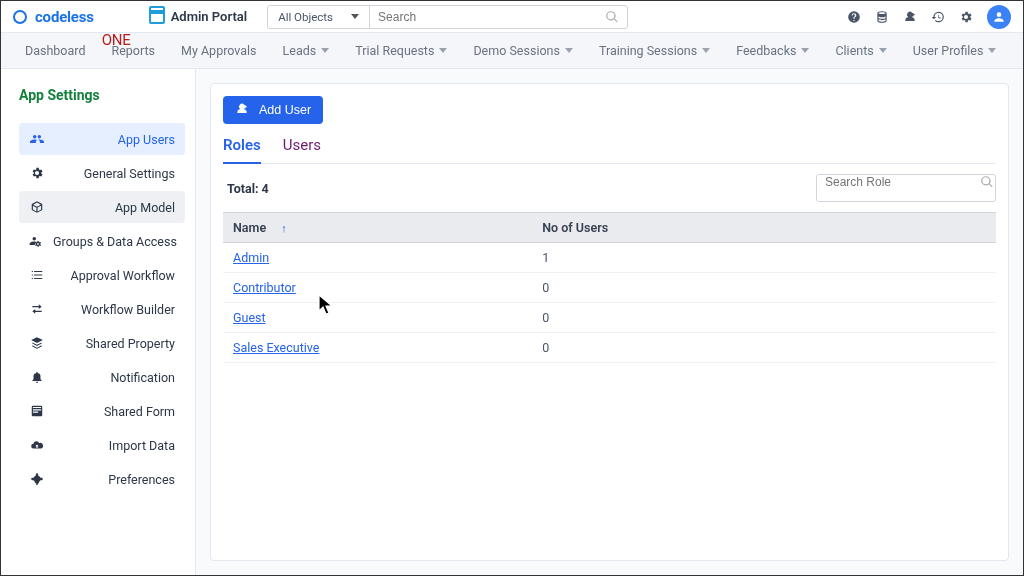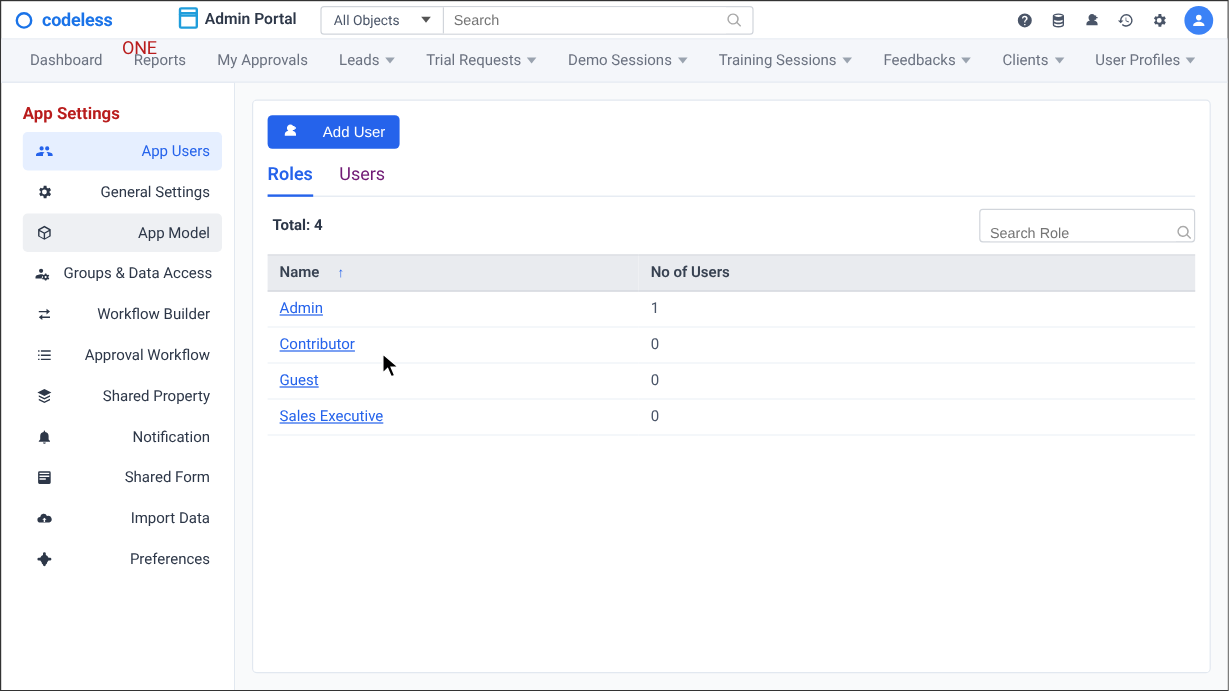--- a/index.html
+++ b/index.html
@@ -27,40 +27,40 @@
   .avatar { width: 24px; height: 24px; border-radius: 50%; background: #3b82f6; display: flex; align-items: center; justify-content: center; color: #fff; }
 
   
   .navbar { display: flex; align-items: center; gap: 26px; padding: 0 24px; height: 36px; background: #f4f6fa; border-bottom: 1px solid #e2e8f0; font-size: 12.5px; color: #6b7280; }
   .nav-item { display: flex; align-items: center; gap: 5px; cursor: pointer; }
   .nav-item .caret-down { border-top-color: #9aa3af; }
 
   
   .body { display: flex; height: calc(100% - 68px); }
   .sidebar { width: 195px; border-right: 1px solid #e2e8f0; padding: 18px 10px 0 18px; }
-  .sidebar h2 { font-size: 14px; font-weight: 700; color: #b91c1c; margin-bottom: 7px; }
+  .sidebar h2 { font-size: 14px; font-weight: 700; color: #15803d; margin-bottom: 20px; }
   .side-item { display: flex; align-items: center; gap: 10px; height: 32px; padding: 0 10px; border-radius: 4px; font-size: 12.5px; color: #2d3748; cursor: pointer; margin-bottom: 2px; justify-content: space-between; }
   .side-item.active { background: #e6efff; color: #2563eb; }
   .side-item.hover  { background: #eef0f3; }
   .side-item .lbl { white-space: nowrap; }
   .side-icon { width: 16px; display: flex; justify-content: center; color: #2d3748; }
   .side-item.active .side-icon { color: #2563eb; }
 
   .main { flex: 1; padding: 14px; background: #f9fafb; }
   .panel { background: #fff; border: 1px solid #e2e8f0; border-radius: 4px; height: 100%; position: relative; padding: 12px 12px 0 12px; }
 
-  .add-user { display: inline-flex; align-items: center; gap: 20px; background: #2563eb; color: #fff; border: none; border-radius: 4px; height: 28px; padding: 0 12px; font-size: 12.5px; cursor: pointer; }
+  .add-user { display: inline-flex; align-items: center; gap: 10px; background: #2563eb; color: #fff; border: none; border-radius: 4px; height: 28px; padding: 0 12px; font-size: 12.5px; cursor: pointer; }
 
   .tabs { display: flex; gap: 22px; margin-top: 12px; border-bottom: 1px solid #e2e8f0; font-size: 15px; }
   .tab { padding-bottom: 8px; color: #701a75; cursor: pointer; }
   .tab.active { color: #2563eb; font-weight: 600; border-bottom: 2px solid #2563eb; margin-bottom: -1px; }
 
   .toolbar { display: flex; align-items: center; justify-content: space-between; margin-top: 10px; }
   .total { font-size: 12.5px; font-weight: 700; color: #2d3748; padding-left: 4px; }
-  .role-search { display: flex; align-items: flex-end; border: 1px solid #d1d5db; border-radius: 3px; height: 28px; width: 180px; padding: 0 8px; }
+  .role-search { display: flex; align-items: flex-start; border: 1px solid #d1d5db; border-radius: 3px; height: 28px; width: 180px; padding: 0 8px; }
   .role-search input { border: none; outline: none; flex: 1; font-size: 12px; }
   .role-search .glass { color: #aaa; }
 
   table.roles { width: 100%; border-collapse: collapse; margin-top: 10px; font-size: 12.5px; }
   table.roles thead th { text-align: left; background: #e9ebef; height: 30px; padding: 0 10px; font-weight: 600; color: #374151; border-top: 1px solid #d1d5db; border-bottom: 1px solid #d1d5db; }
   table.roles tbody td { height: 30px; padding: 0 10px; border-bottom: 1px solid #edf2f7; }
   table.roles tbody td.link a { color: #2563eb; text-decoration: underline; cursor: pointer; }
   .sort-arrow { color: #2563eb; margin-left: 12px; font-size: 11px; }
 
   .cursor-img { position: absolute; pointer-events: none; left: 107px; top: 210px; }
@@ -201,32 +201,32 @@
         <span class="side-icon">
             <svg class="s14" viewBox="0 0 24 24" fill="currentColor">
               <path d="M9 11a3 3 0 10-3-3 3 3 0 003 3zm0 2c-2.7 0-8 1.3-8 4v2h9.1a6 6 0 01-.1-1 6 6 0 012.3-4.7A13 13 0 009 13zm10.5 4a3.5 3.5 0 00-.1-.8l1.3-1-1-1.7-1.5.6a3.5 3.5 0 00-1.4-.8L16.5 12h-2l-.3 1.3a3.5 3.5 0 00-1.4.8l-1.5-.6-1 1.7 1.3 1a3.5 3.5 0 000 1.6l-1.3 1 1 1.7 1.5-.6a3.5 3.5 0 001.4.8l.3 1.3h2l.3-1.3a3.5 3.5 0 001.4-.8l1.5.6 1-1.7-1.3-1a3.5 3.5 0 00.1-.8zm-4 1.5A1.5 1.5 0 1117 17a1.5 1.5 0 01-1.5 1.5z"></path>
             </svg>
           </span>
         <span class="lbl">Groups &amp; Data Access</span>
       </div>
       <div class="side-item">
         <span class="side-icon">
             <svg class="s14" viewBox="0 0 24 24" fill="currentColor">
+              <path d="M3 5h2v2H3zm4 0h14v2H7zM3 11h2v2H3zm4 0h14v2H7zM3 17h2v2H3zm4 0h14v2H7z"></path>
+            </svg>
+          </span>
+        <span class="lbl">Approval Workflow</span>
+      </div>
+      <div class="side-item">
+        <span class="side-icon">
+            <svg class="s14" viewBox="0 0 24 24" fill="currentColor">
               <path d="M4 7h11V4l5 4-5 4V9H4zm16 10H9v3l-5-4 5-4v3h11z"></path>
             </svg>
           </span>
         <span class="lbl">Workflow Builder</span>
-      </div>
-      <div class="side-item">
-        <span class="side-icon">
-            <svg class="s14" viewBox="0 0 24 24" fill="currentColor">
-              <path d="M3 5h2v2H3zm4 0h14v2H7zM3 11h2v2H3zm4 0h14v2H7zM3 17h2v2H3zm4 0h14v2H7z"></path>
-            </svg>
-          </span>
-        <span class="lbl">Approval Workflow</span>
       </div>
       <div class="side-item">
         <span class="side-icon">
             <svg class="s14" viewBox="0 0 24 24" fill="currentColor">
               <path d="M12 2L2 7l10 5 10-5zm-8 9l8 4 8-4v2l-8 4-8-4zm0 5l8 4 8-4v2l-8 4-8-4z"></path>
             </svg>
           </span>
         <span class="lbl">Shared Property</span>
       </div>
       <div class="side-item">

